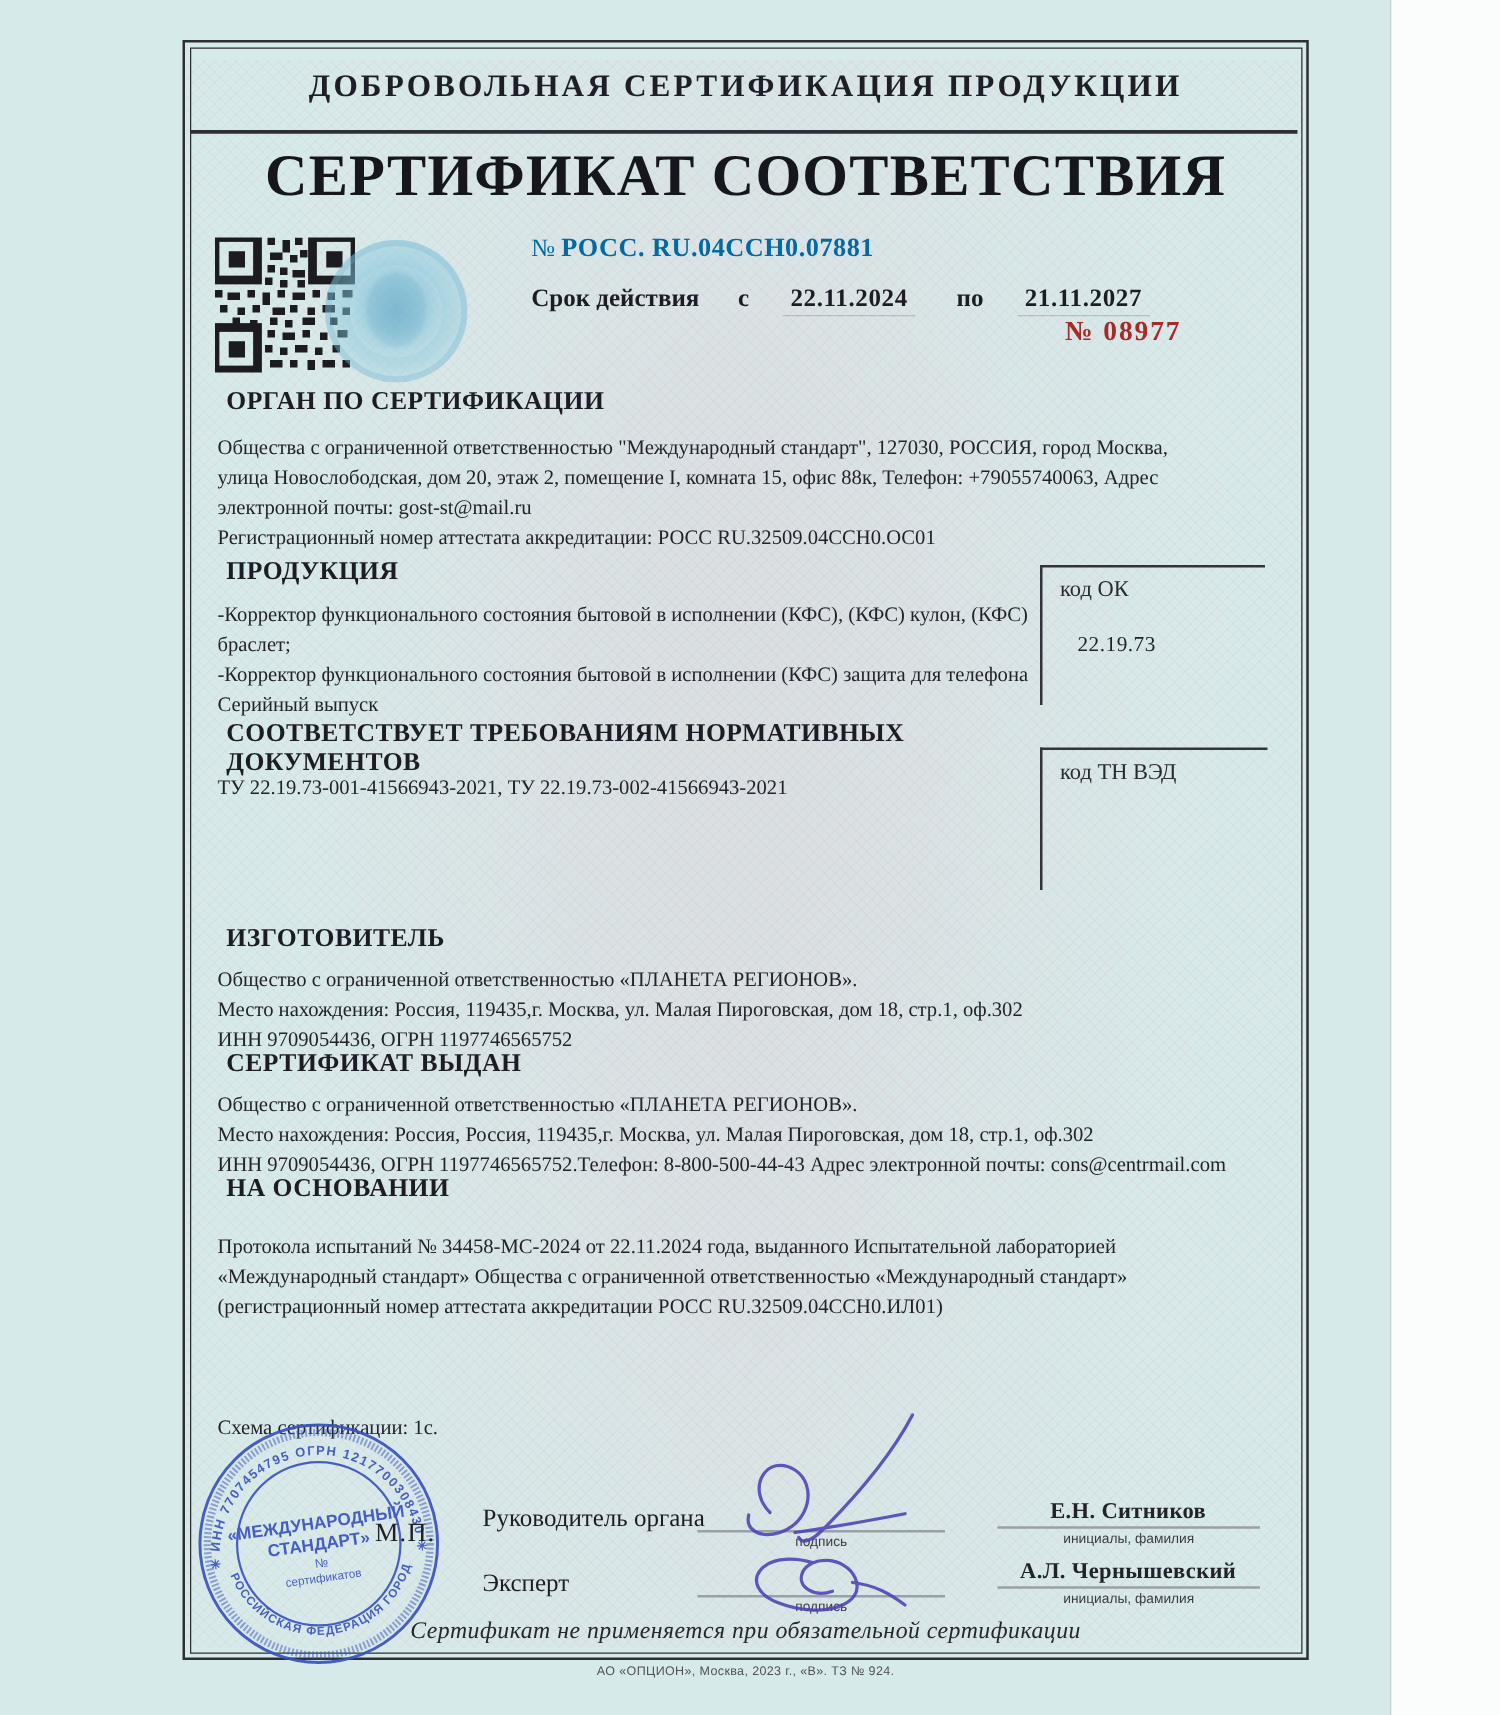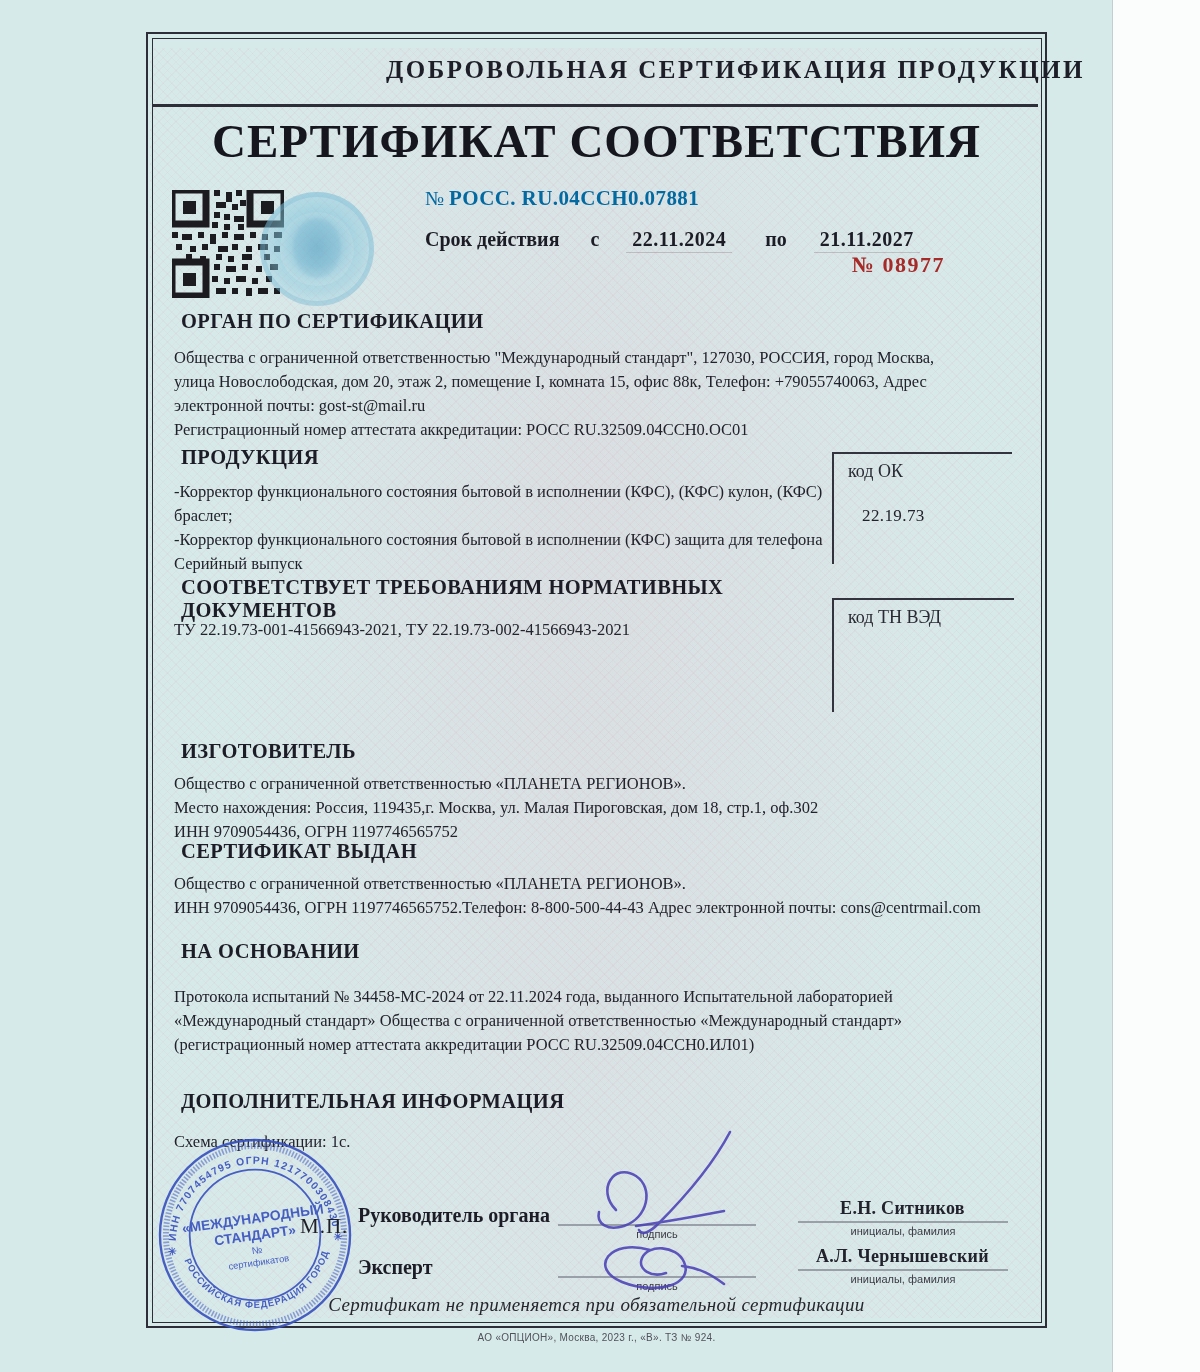--- a/index.html
+++ b/index.html
@@ -9,38 +9,38 @@
   .scan-edge{position:absolute;left:1112px;top:0;width:88px;height:1372px;background:#fbfcfc;border-left:1px solid #c3cfcf;}
   .guilloche{position:absolute;left:150px;top:48px;width:892px;height:1270px;pointer-events:none;
     background:
       radial-gradient(ellipse at 50% 32%, rgba(233,146,168,.10), transparent 62%),
       radial-gradient(ellipse at 50% 75%, rgba(233,146,168,.07), transparent 60%),
       repeating-linear-gradient(45deg, rgba(222,118,148,.065) 0 1px, transparent 1px 6px),
       repeating-linear-gradient(-45deg, rgba(222,118,148,.065) 0 1px, transparent 1px 6px);}
   .frame{position:absolute;left:146px;top:32px;width:897px;height:1292px;border:2.5px solid #2e2e38;}
   .frame-inner{position:absolute;inset:3.5px;border:1.5px solid #2e2e38;}
   .abs{position:absolute;}
-  .banner{left:154px;top:56px;width:885px;text-align:right;font-size:25px;font-weight:bold;letter-spacing:2.5px;color:#1e1e28;padding-left:46px;}
+  .banner{left:154px;top:56px;width:885px;text-align:center;font-size:25px;font-weight:bold;letter-spacing:2.5px;color:#1e1e28;}
   .divider{left:152px;top:104px;width:886px;height:2.5px;background:#2e2e38;}
   .title{left:154px;top:114px;width:885px;text-align:center;font-size:47px;font-weight:bold;letter-spacing:1px;color:#16161f;}
   .certno{left:425px;top:186px;font-size:20px;color:#0369a1;}
   .certno .no-sign{font-size:20px;}
   .certno b{font-size:21px;letter-spacing:.4px;}
   .validity{left:425px;top:228px;font-size:20px;color:#1c1c26;font-weight:600;}
   .validity .lab{margin-right:26px;}
   .validity .prep{margin-right:22px;}
   .validity .date{font-weight:700;letter-spacing:.5px;border-bottom:1px solid rgba(130,95,105,.30);padding:0 6px 2px 6px;margin-right:28px;}
   .validity .date:last-child{margin-right:14px;}
   .blankno{left:852px;top:252px;font-size:22px;letter-spacing:1.5px;color:#a52a28;font-weight:600;}
   .sec-h{font-size:20.5px;font-weight:bold;letter-spacing:.4px;color:#1c1c26;}
   .body-text{font-size:16.5px;line-height:1.46;color:#22222c;}
   .codebox{border-top:2px solid #33333d;border-left:2px solid #33333d;}
   .codebox .cl{font-size:18px;color:#2a2a34;padding:7px 0 0 14px;}
   .codebox .cv{position:absolute;left:28px;top:52px;font-size:17px;color:#22222c;letter-spacing:.4px;}
-  .sig-label{font-size:20px;font-weight:bold;color:#1c1c26;}
+  .sig-label{font-size:20px;font-weight:normal;color:#1c1c26;margin-left:28px;}
   .sig-line{height:1.5px;background:#9aa0a8;}
   .sig-cap{font-size:11px;color:#3c3c46;font-family:"Liberation Sans", sans-serif;text-align:center;}
   .sig-name{font-size:18px;font-weight:600;color:#22222c;text-align:center;letter-spacing:.3px;}
   .footer-note{left:154px;top:1294px;width:885px;text-align:center;font-size:19px;font-style:italic;color:#26262e;letter-spacing:.4px;}
   .imprint{left:154px;top:1332px;width:885px;text-align:center;font-size:10px;color:#50505a;font-family:"Liberation Sans", sans-serif;letter-spacing:.3px;}
   .mp{left:300px;top:1214px;font-size:21px;color:#1f1f28;z-index:6;letter-spacing:1px;}
   .holo{left:260px;top:192px;width:114px;height:114px;border-radius:50%;
     background:radial-gradient(circle at 50% 46%, rgba(118,188,214,.60) 0 26%, rgba(136,202,224,.42) 46%, rgba(148,208,228,.32) 58%, rgba(158,214,233,.16) 66%, transparent 72%);
     box-shadow:inset 0 0 0 5px rgba(108,178,208,.30), inset 0 0 0 20px rgba(124,192,218,.18);}
   .holo .emblem{position:absolute;left:33px;top:26px;width:48px;height:60px;border-radius:50%;
@@ -168,27 +168,27 @@
   <div class="abs sec-h" style="left:181px;top:740px;">ИЗГОТОВИТЕЛЬ</div>
   <div class="abs body-text" style="left:174px;top:772px;width:850px;">
     <div>Общество с ограниченной ответственностью «ПЛАНЕТА РЕГИОНОВ».</div>
     <div>Место нахождения: Россия, 119435,г. Москва, ул. Малая Пироговская, дом 18, стр.1, оф.302</div>
     <div>ИНН 9709054436, ОГРН 1197746565752</div>
   </div>
 
   <div class="abs sec-h" style="left:181px;top:840px;">СЕРТИФИКАТ ВЫДАН</div>
   <div class="abs body-text" style="left:174px;top:872px;width:870px;">
     <div>Общество с ограниченной ответственностью «ПЛАНЕТА РЕГИОНОВ».</div>
+    <div>Место нахождения: Россия, Россия, 119435,г. Москва, ул. Малая Пироговская, дом 18, стр.1, оф.302</div>
     <div>ИНН 9709054436, ОГРН 1197746565752.Телефон: 8-800-500-44-43 Адрес электронной почты: cons@centrmail.com</div>
   </div>
 
   <div class="abs sec-h" style="left:181px;top:940px;">НА ОСНОВАНИИ</div>
   <div class="abs body-text" style="left:174px;top:985px;width:845px;">Протокола испытаний № 34458-МС-2024 от 22.11.2024 года, выданного Испытательной лабораторией «Международный стандарт» Общества с ограниченной ответственностью «Международный стандарт» (регистрационный номер аттестата аккредитации РОСС RU.32509.04ССН0.ИЛ01)</div>
 
-  <div class="abs sec-h" style="left:181px;top:1090px;">ДОПОЛНИТЕЛЬНАЯ ИНФОРМАЦИЯ</div>
   <div class="abs body-text" style="left:174px;top:1130px;width:500px;">Схема сертификации: 1с.</div>
 
   <svg class="abs" style="left:156px;top:1136px;z-index:5;opacity:.92;" width="198" height="198" viewBox="0 0 200 200">
     <defs>
       <path id="arcTop" d="M 22 126 A 80 80 0 1 1 178 126" fill="none"></path>
       <path id="arcBottom" d="M 26 118 A 77 77 0 0 0 174 118" fill="none"></path>
     </defs>
     <circle cx="100" cy="100" r="96" fill="none" stroke="#3a53be" stroke-width="2.4"></circle>
     <circle cx="100" cy="100" r="90" fill="none" stroke="#3a53be" stroke-width="6" stroke-dasharray="1.6 1.7" opacity=".55"></circle>
     <circle cx="100" cy="100" r="66" fill="none" stroke="#3a53be" stroke-width="1.8"></circle>

